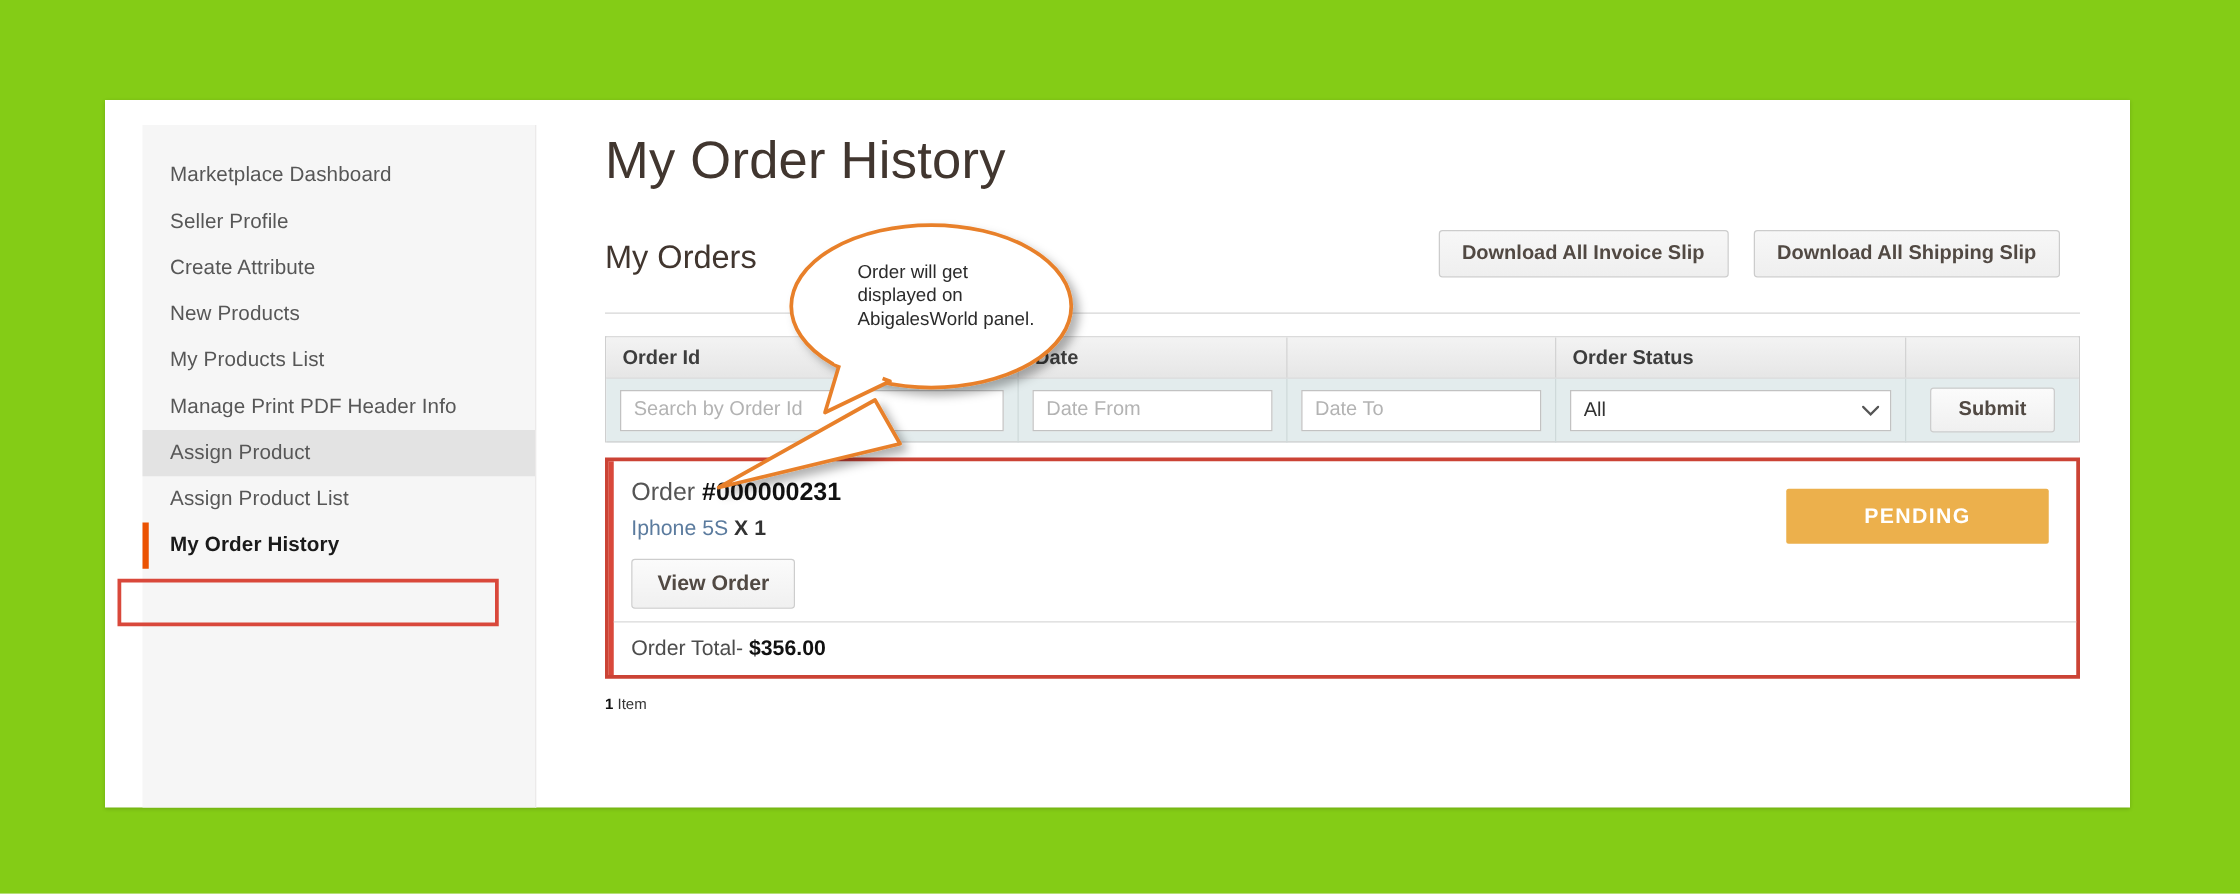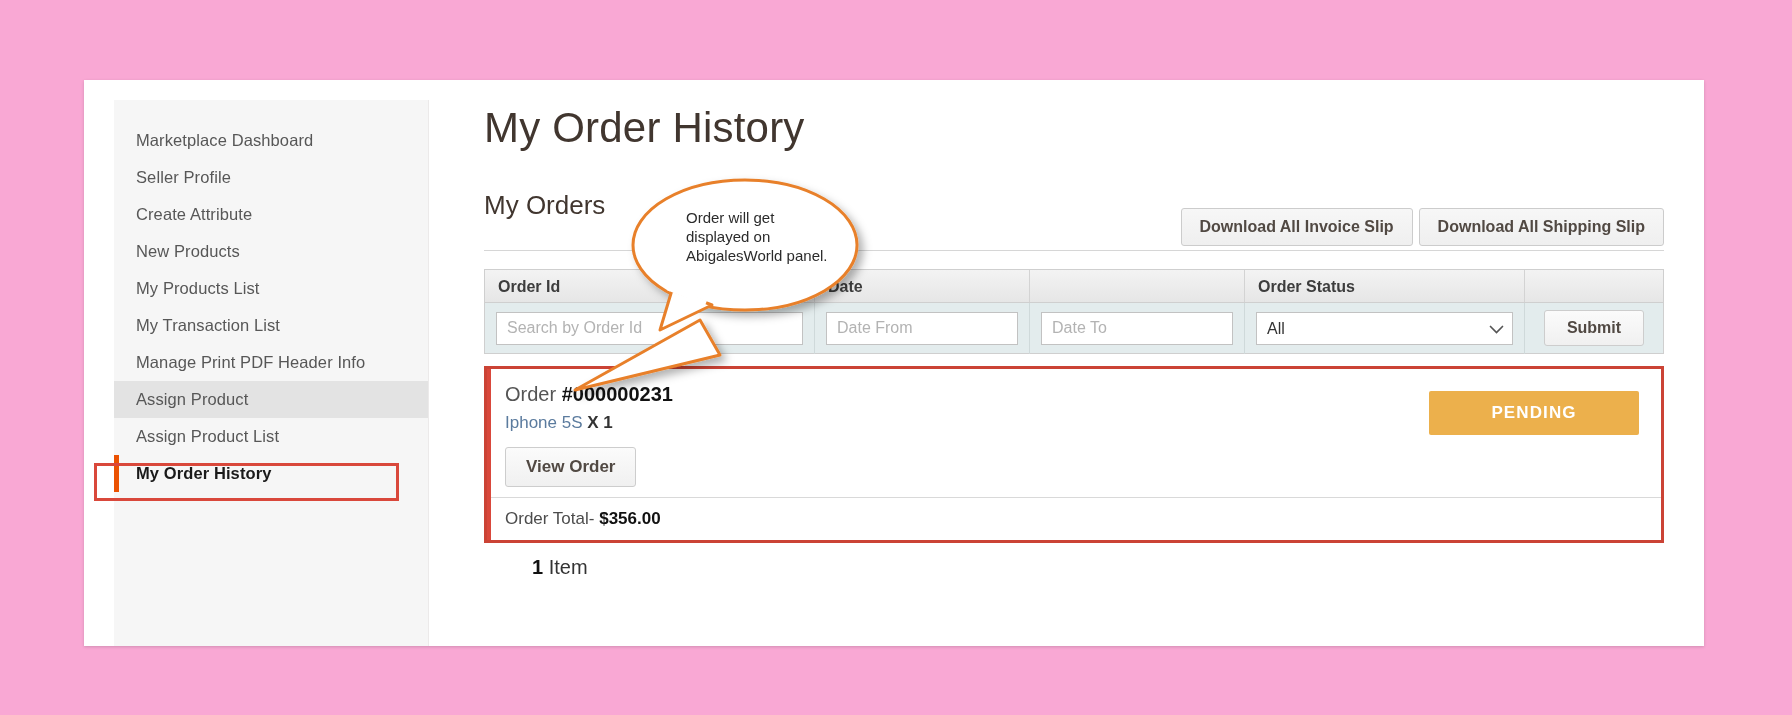--- a/index.html
+++ b/index.html
@@ -6,21 +6,21 @@
   html, body {
     margin: 0; padding: 0;
     width: 1792px; height: 715px;
     background: #f7f7f7;
     font-family: "Liberation Sans", sans-serif;
     overflow: hidden;
   }
   .page {
     position: relative;
     width: 1792px; height: 715px;
-    background: #f9a8d4;
+    background: #84cc16;
   }
   
   .card {
     position: absolute;
     left: 84px; top: 80px;
     width: 1620px; height: 566px;
     background: #ffffff;
     box-shadow: 0 1px 3px rgba(0,0,0,0.16);
   }
   
@@ -83,24 +83,23 @@
   }
   .sub-title {
     font-size: 26px;
     color: #41362f;
     font-weight: normal;
     position: absolute;
     left: 0; top: 6px;
   }
   .dl-buttons {
     position: absolute;
-    right: 0; top: 0;
+    right: 16px; top: 0;
     display: flex;
-    gap: 6px;
-    margin-top: 24px;
+    gap: 20px;
   }
   .btn {
     background: linear-gradient(#f7f7f7, #efefef);
     border: 1px solid #cccccc;
     border-radius: 3px;
     padding: 9px 18px;
     font-size: 16px;
     font-weight: bold;
     color: #514943;
     cursor: pointer;
@@ -249,23 +248,22 @@
     border-top: 1px solid #d9d9d9;
     padding: 11px 20px 11px 14px;
     display: flex;
     justify-content: space-between;
     font-size: 17px;
     color: #4c4c4c;
   }
   .order-foot b { color: #111; }
   .item-count {
     margin-top: 13px;
-    font-size: 20px;
+    font-size: 12px;
     color: #333;
-    margin-left: 48px;
   }
   .item-count b { color: #111; }
   
   .callout { position: absolute; left: 0; top: 0; pointer-events: none; }
   .callout-text {
     position: absolute;
     left: 686px; top: 208px;
     width: 150px;
     font-size: 15px;
     line-height: 19px;
@@ -288,23 +286,20 @@
         <span>Seller Profile</span>
       </div>
       <div class="side-item">
         <span>Create Attribute</span>
       </div>
       <div class="side-item">
         <span>New Products</span>
       </div>
       <div class="side-item">
         <span>My Products List</span>
-      </div>
-      <div class="side-item">
-        <span>My Transaction List</span>
       </div>
       <div class="side-item">
         <span>Manage Print PDF Header Info</span>
       </div>
       <div class="side-item active-grey">
         <span>Assign Product</span>
       </div>
       <div class="side-item">
         <span>Assign Product List</span>
       </div>

